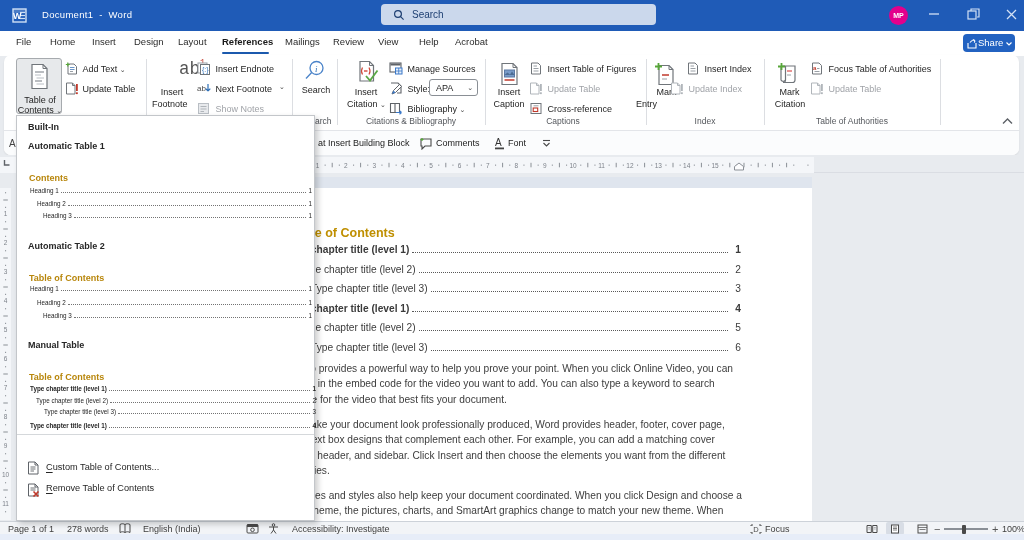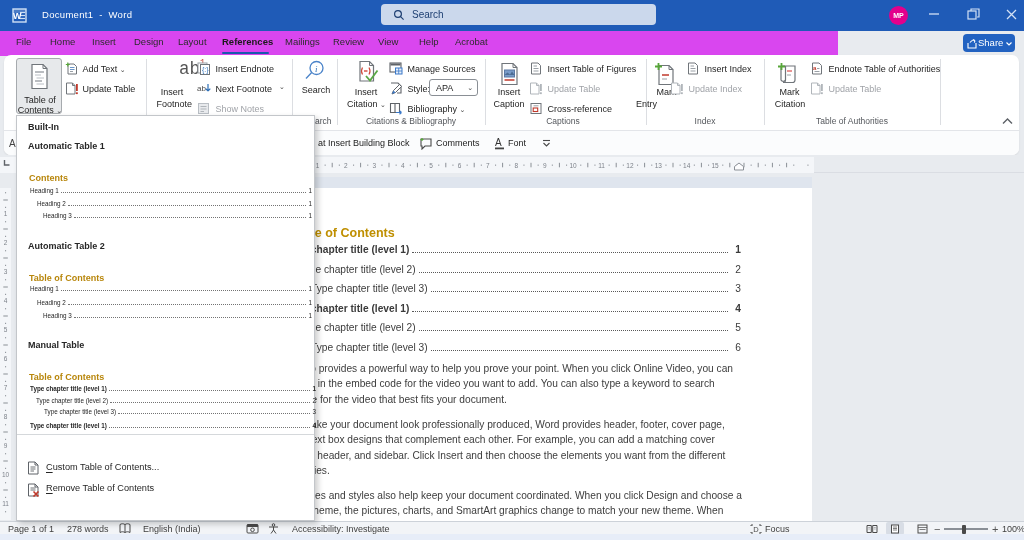--- a/index.html
+++ b/index.html
@@ -9,21 +9,21 @@
 
 
 #titlebar { position:absolute; left:0; top:0; width:1024px; height:31px; background:#1f5bb7; }
 #titlebar .doctitle { position:absolute; left:42px; top:9px; color:#ffffff; font-size:9.5px; letter-spacing:.3px; }
 #searchbox { position:absolute; left:381px; top:4px; width:275px; height:21px; background:#cbd8ec; border-radius:4px; }
 #searchbox span { position:absolute; left:31px; top:4.5px; font-size:10px; color:#1d3f72; }
 #avatar { position:absolute; left:889px; top:6px; width:19px; height:19px; border-radius:50%; background:#e3008c; color:#fff; font-size:7px; font-weight:bold; text-align:center; line-height:19px; }
 .winbtn { position:absolute; top:0; width:30px; height:31px; color:#d3e1f5; text-align:center; }
 
 
-#tabrow { position:absolute; left:0; top:31px; width:838px; height:25px; background:#d946ef; }
+#tabrow { position:absolute; left:0; top:31px; width:1024px; height:25px; background:#ffffff; }
 .tab { position:absolute; top:5px; font-size:9.5px; color:#2b2b2b; }
 #reftab { font-weight:bold; color:#1a1a1a; }
 #refunder { position:absolute; left:222px; top:51.5px; width:47px; height:2.5px; background:#1b59ad; border-radius:2px; }
 #sharebtn { position:absolute; left:963px; top:34px; width:52px; height:18px; background:#2262c1; border-radius:4px; color:#fff; font-size:9.5px; }
 #sharebtn .stxt { position:absolute; left:15px; top:3px; }
 
 
 #ribbon { position:absolute; left:4px; top:55px; width:1015px; height:100px; background:#ffffff; border-radius:7px; box-shadow:0 1px 2px rgba(0,0,0,.08); }
 .vsep { position:absolute; top:4px; width:1px; height:66px; background:#dcdee2; }
 .glabel { position:absolute; top:61px; font-size:8.5px; color:#54575c; width:200px; margin-left:-100px; text-align:center; }
@@ -158,21 +158,21 @@
         <path d="M7.5 1v2.5H10" fill="none" stroke="#70757a"></path>
         <rect x="11" y="2" width="1.8" height="7" fill="#c0392b"></rect>
         <rect x="11" y="10.3" width="1.8" height="1.8" fill="#c0392b"></rect>
       </svg>
     <span class="btxt"> Update Table</span>
   </div>
   <div class="vsep" style="left:142px"></div>
 
   <div class="abs" style="left:175px;top:3px;width:30px;height:22px;font-size:17.5px;color:#555;font-family:Liberation Mono, monospace">ab<span style="font-size:8.5px;color:#c0392b;vertical-align:9px">1</span></div>
   <div class="btxt abs" style="left:153px;top:31.5px;width:30px;text-align:center">Insert</div>
-  <div class="btxt abs" style="left:148px;top:43.5px;width:40px;text-align:right">Footnote</div>
+  <div class="btxt abs" style="left:148px;top:43.5px;width:40px;text-align:left">Footnote</div>
 
   <div class="rowitem" style="left:193px;top:4.5px">
     <svg width="14" height="13" viewBox="0 0 14 13">
         <rect x="1" y="1" width="9" height="10" fill="#fff" stroke="#9aa0a6"></rect>
         <rect x="3.5" y="2.5" width="9" height="10" fill="#fff" stroke="#70757a"></rect>
         <text x="5" y="10" font-size="7" fill="#2e6fb7">{:}</text>
       </svg>
     <span class="btxt"> Insert Endnote</span>
   </div>
 
@@ -330,21 +330,21 @@
   <div class="btxt abs" style="left:773px;top:32px;width:25px;text-align:center">Mark</div>
   <div class="btxt abs" style="left:769px;top:44px;width:34px;text-align:center">Citation</div>
 
   <div class="rowitem" style="left:806px;top:4.5px">
     <svg width="14" height="13" viewBox="0 0 14 13">
         <path d="M2.5 1h6.5l2.5 2.5V12H2.5z" fill="#fff" stroke="#70757a"></path>
         <text x="3" y="8" font-size="6" font-weight="bold" fill="#c0392b">a</text>
         <line x1="7" y1="6.5" x2="9.5" y2="6.5" stroke="#9aa0a6"></line>
         <line x1="4.5" y1="9.5" x2="9.5" y2="9.5" stroke="#9aa0a6"></line>
       </svg>
-    <span class="btxt"> Endnote Table of Authorities</span>
+    <span class="btxt"> Focus Table of Authorities</span>
   </div>
   <div class="rowitem" style="left:806px;top:25px">
     <svg width="14" height="13" viewBox="0 0 14 13">
         <path d="M1.5 1h6l2.5 2.5V12h-8.5z" fill="#fff" stroke="#b0b5ba"></path>
         <path d="M7.5 1v2.5H10" fill="none" stroke="#b0b5ba"></path>
         <rect x="11" y="2" width="1.8" height="7" fill="#b0b5ba"></rect>
         <rect x="11" y="10.3" width="1.8" height="1.8" fill="#b0b5ba"></rect>
       </svg>
     <span class="btxt grey"> Update Table</span>
   </div>

